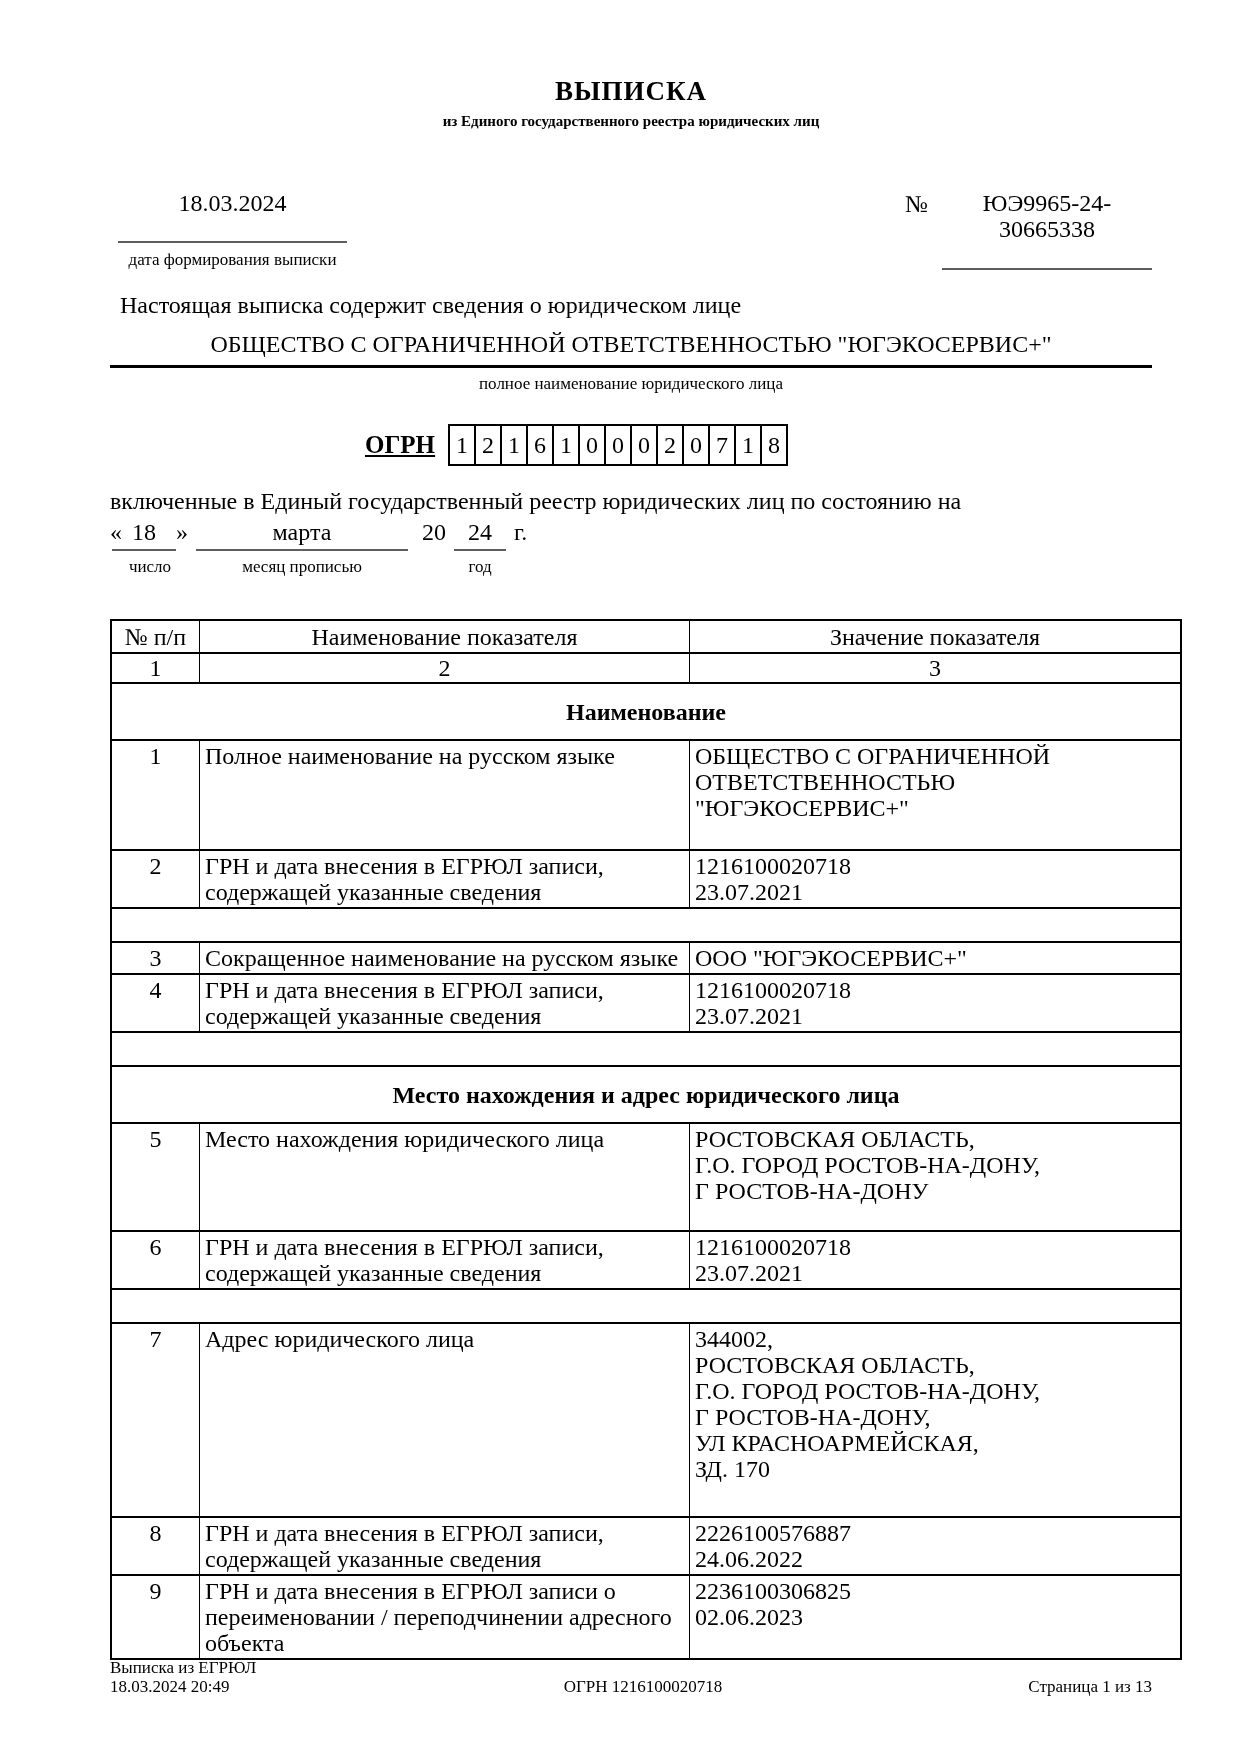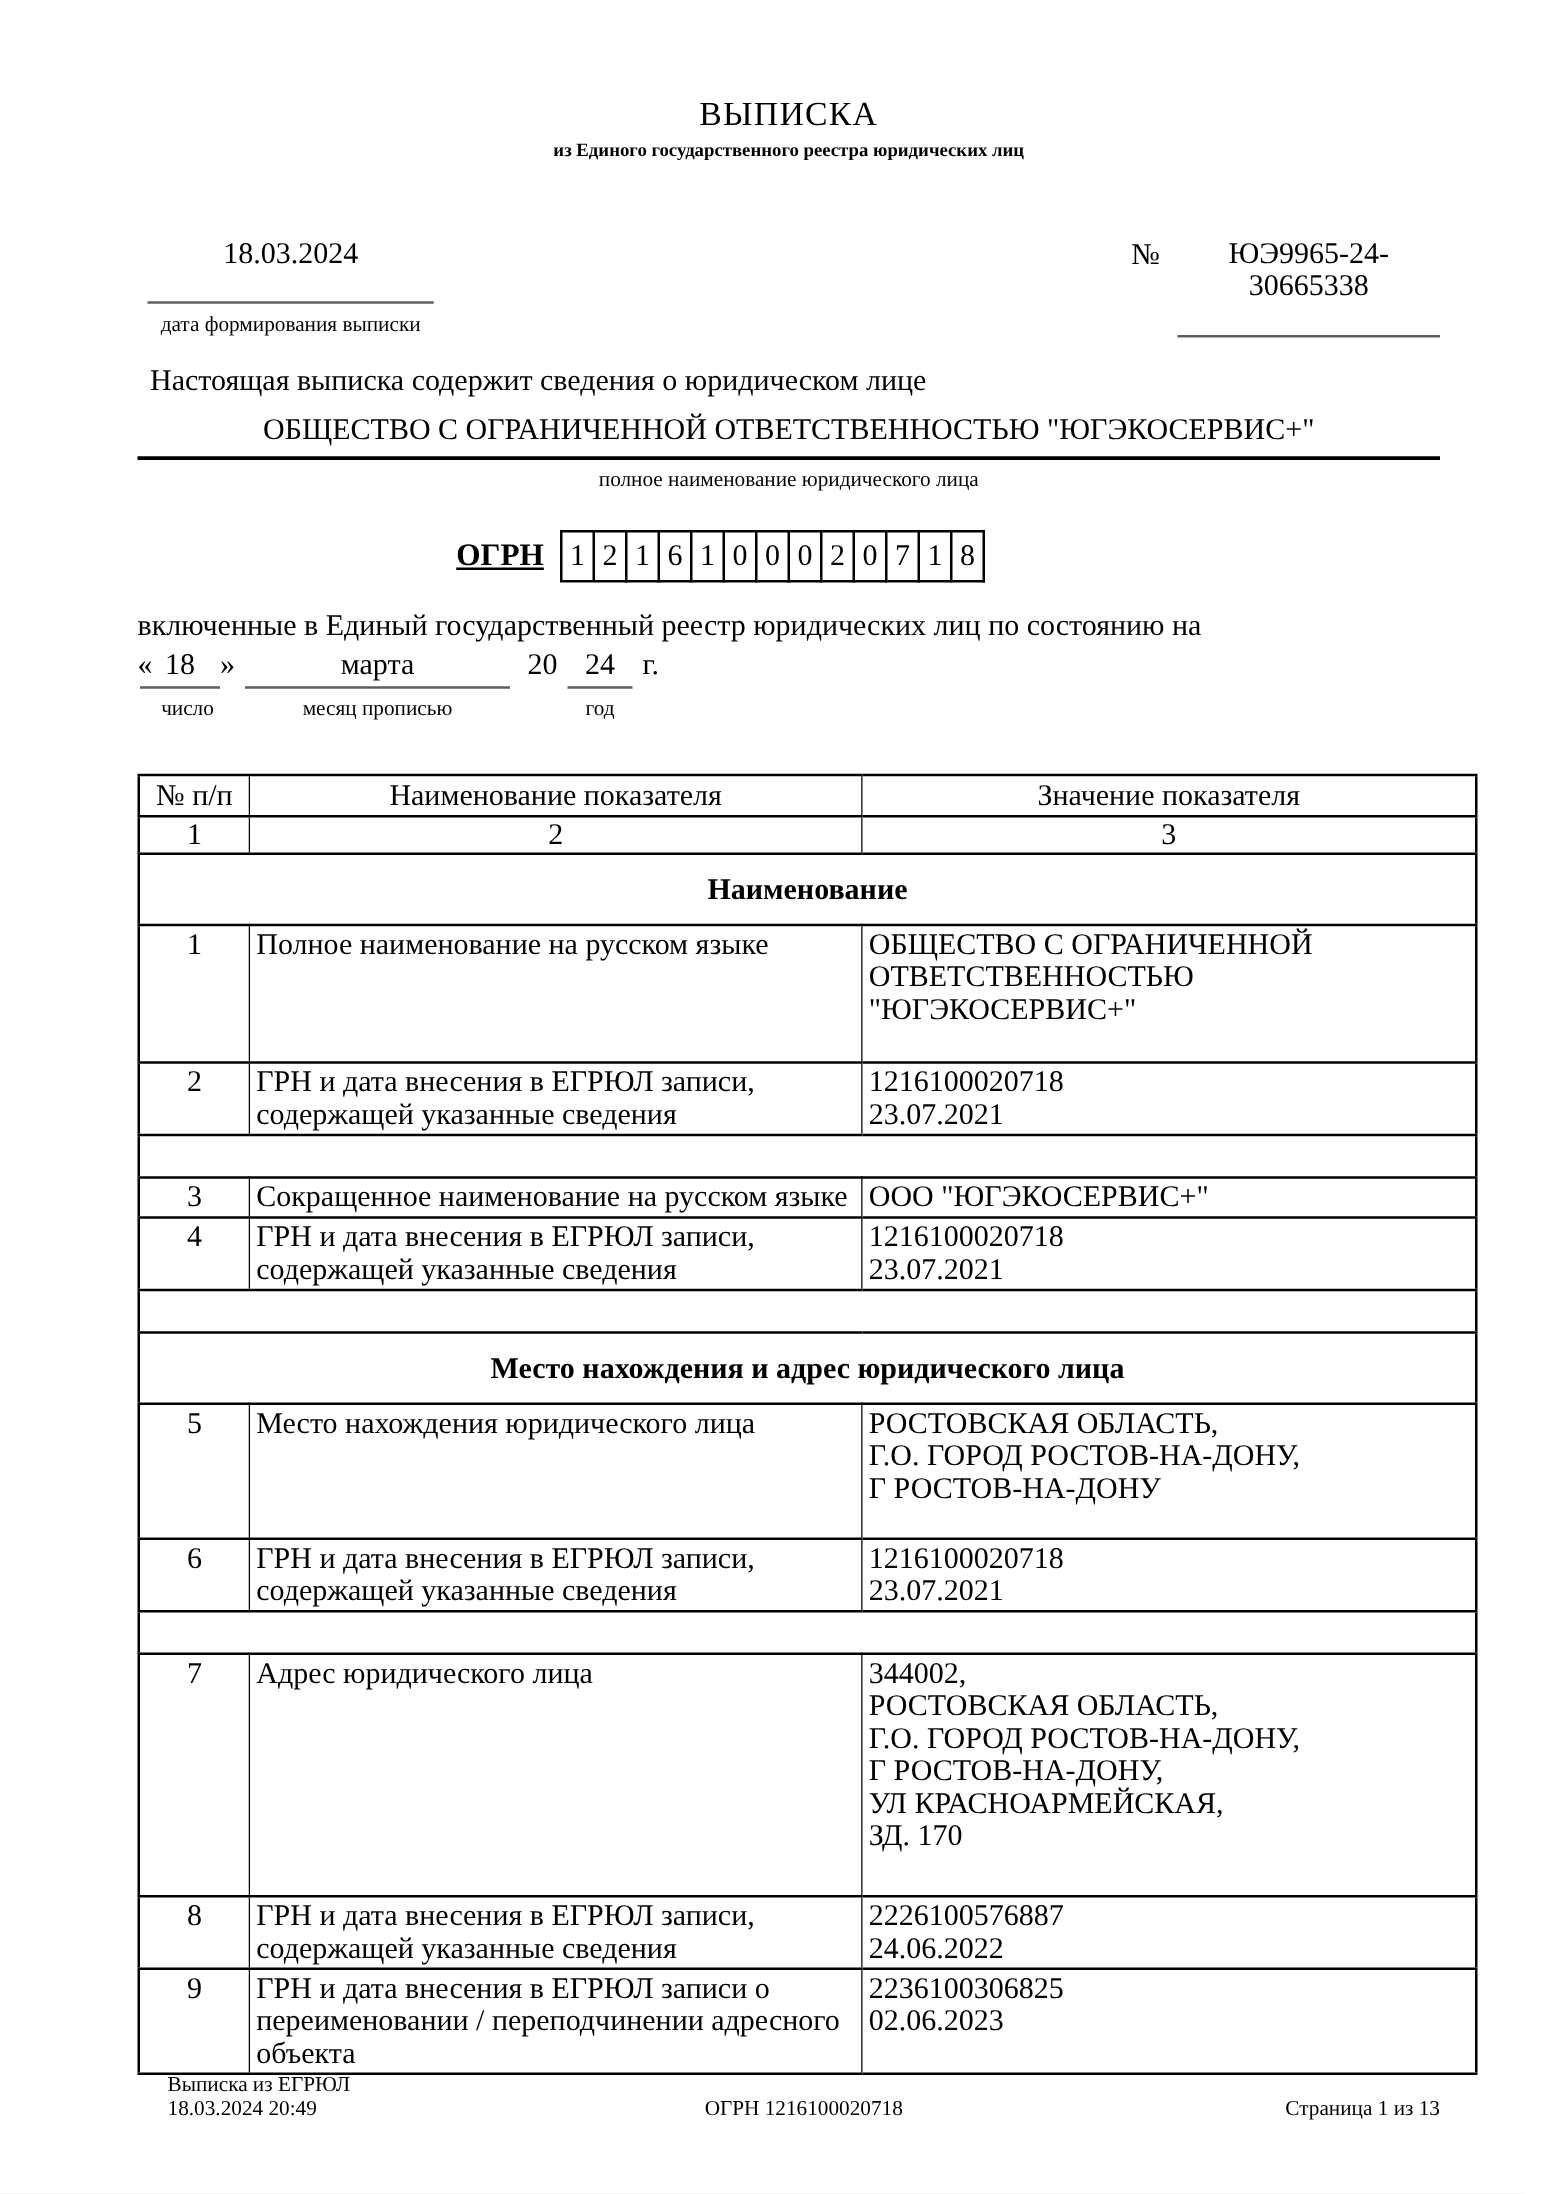--- a/index.html
+++ b/index.html
@@ -8,21 +8,21 @@
     width:1240px;height:1755px;
     margin:0 auto;
     background:#ffffff;
     font-family:"Liberation Serif","DejaVu Serif",serif;
     color:#000;
     overflow:hidden;
   }
   .content{position:absolute;left:110px;top:0;width:1042px;}
 
   
-  .title{margin-top:76px;text-align:center;font-size:27px;font-weight:normal;letter-spacing:1px;}
+  .title{margin-top:76px;text-align:center;font-size:27px;font-weight:bold;letter-spacing:1px;}
   .subtitle{margin-top:6px;text-align:center;font-size:15px;font-weight:bold;}
 
   
   .daterow{display:flex;margin-top:60px;align-items:stretch;}
   .fd-wrap{margin-left:8px;width:229px;}
   .fd-box{height:51px;border-bottom:2px solid #5e5e5e;text-align:center;font-size:24px;}
   .fd-label{margin-top:7px;text-align:center;font-size:17px;}
   .num-group{margin-left:auto;display:flex;}
   .numero{font-size:24px;margin-right:14px;padding-top:1px;}
   .num-box{width:210px;border-bottom:2px solid #5e5e5e;text-align:center;font-size:24px;line-height:26px;white-space:pre-line;padding-bottom:1px;}
@@ -67,21 +67,21 @@
   tr.hdr td{text-align:center;height:29px;vertical-align:middle;padding:1px 4px;}
   tr.nums td{text-align:center;height:25px;vertical-align:middle;padding:1px 4px;}
   tr.sec td{text-align:center;font-weight:bold;height:27px;vertical-align:middle;padding:14px 4px;}
   tr.sp td{height:28px;}
   tr.pad1 td{padding-bottom:28px;}
   tr.pad2 td{padding-bottom:26px;}
   tr.pad3 td{padding-bottom:34px;}
 
   
   .footer{position:absolute;left:110px;top:1658px;width:1042px;font-size:17px;line-height:19px;}
-  .f-left{position:absolute;left:0;top:0;white-space:pre-line;margin-left:24px;}
+  .f-left{position:absolute;left:0;top:0;white-space:pre-line;}
   .f-center{position:absolute;left:12px;top:19px;width:100%;text-align:center;}
   .f-right{position:absolute;right:0;top:19px;}
 </style>
 </head>
 <body>
 
 <div class="page">
   <div class="content">
 
     <div class="title">ВЫПИСКА</div>

